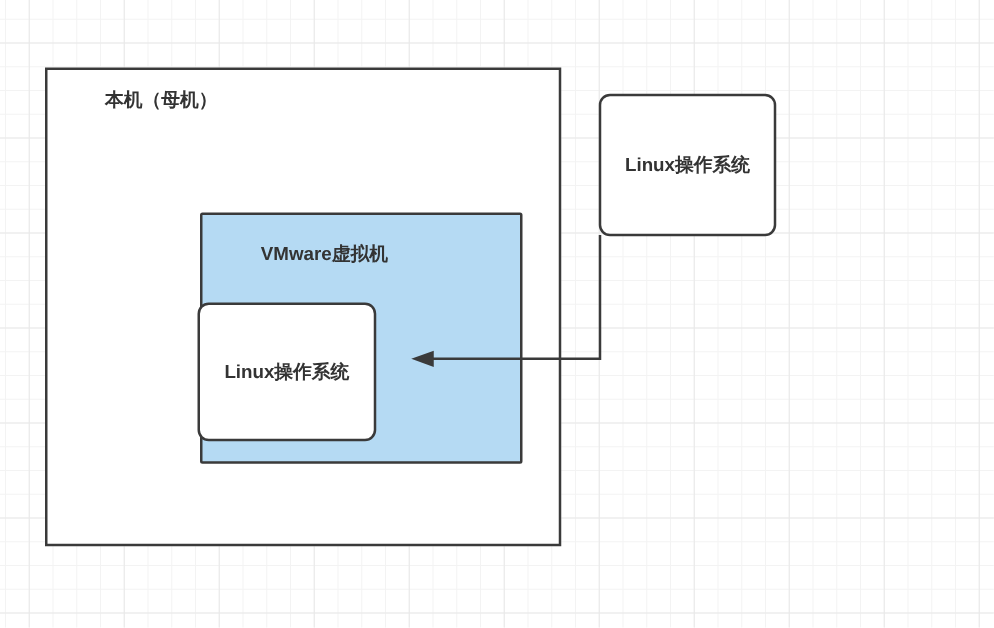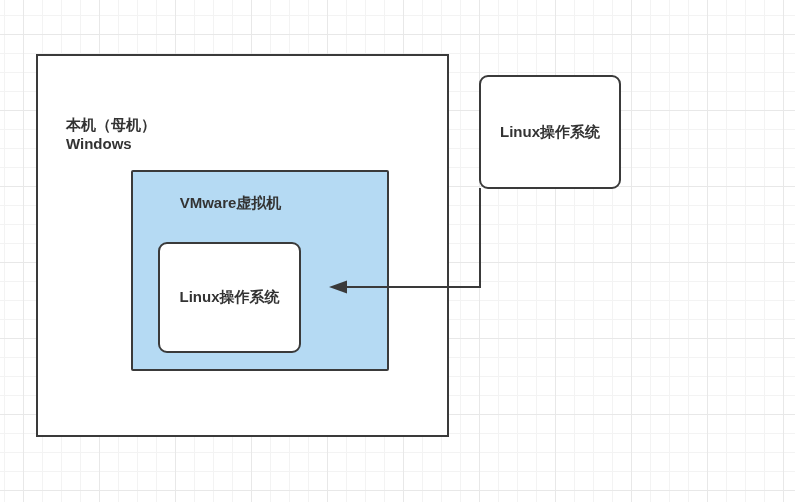--- a/index.html
+++ b/index.html
@@ -28,24 +28,23 @@
     border: 2px solid #3a3a3a;
     color: #333333;
   }
   .host-box {
     left: 36px; top: 54px; width: 413px; height: 383px;
     background: #ffffff;
     border-radius: 0;
   }
   .host-label {
     position: absolute; left: 28px; top: 15px; width: 108px;
-    text-align: left;
+    text-align: right;
     font-size: 15px; font-weight: bold; line-height: 19px;
     color: #333333;
-    margin-top: 44px;
   }
   .host-label span { display: block; }
   .vm-box {
     left: 131px; top: 170px; width: 258px; height: 201px;
     border-radius: 2px;
   }
   .vm-label {
     position: absolute; left: 25px; top: 22px; width: 145px;
     text-align: center;
     font-size: 15px; font-weight: bold; color: #333333;
@@ -80,26 +79,25 @@
   }
 </style>
 </head>
 <body>
 
 <div class="canvas">
 
   <div class="shape host-box">
     <div class="host-label">
       <span>本机（母机）</span>
-      <span>Windows</span>
     </div>
 
   </div>
 
-  <div class="shape vm-box" style="background:#b5daf3;">
+  <div class="shape vm-box" style="background:#b5daf3;margin-left:29px;">
     <div class="vm-label">VMware虚拟机</div>
   </div>
 
   <div class="shape guest-box">
     <span>Linux操作系统</span>
   </div>
 
   <div class="shape external-box">
     <span>Linux操作系统</span>
   </div>

